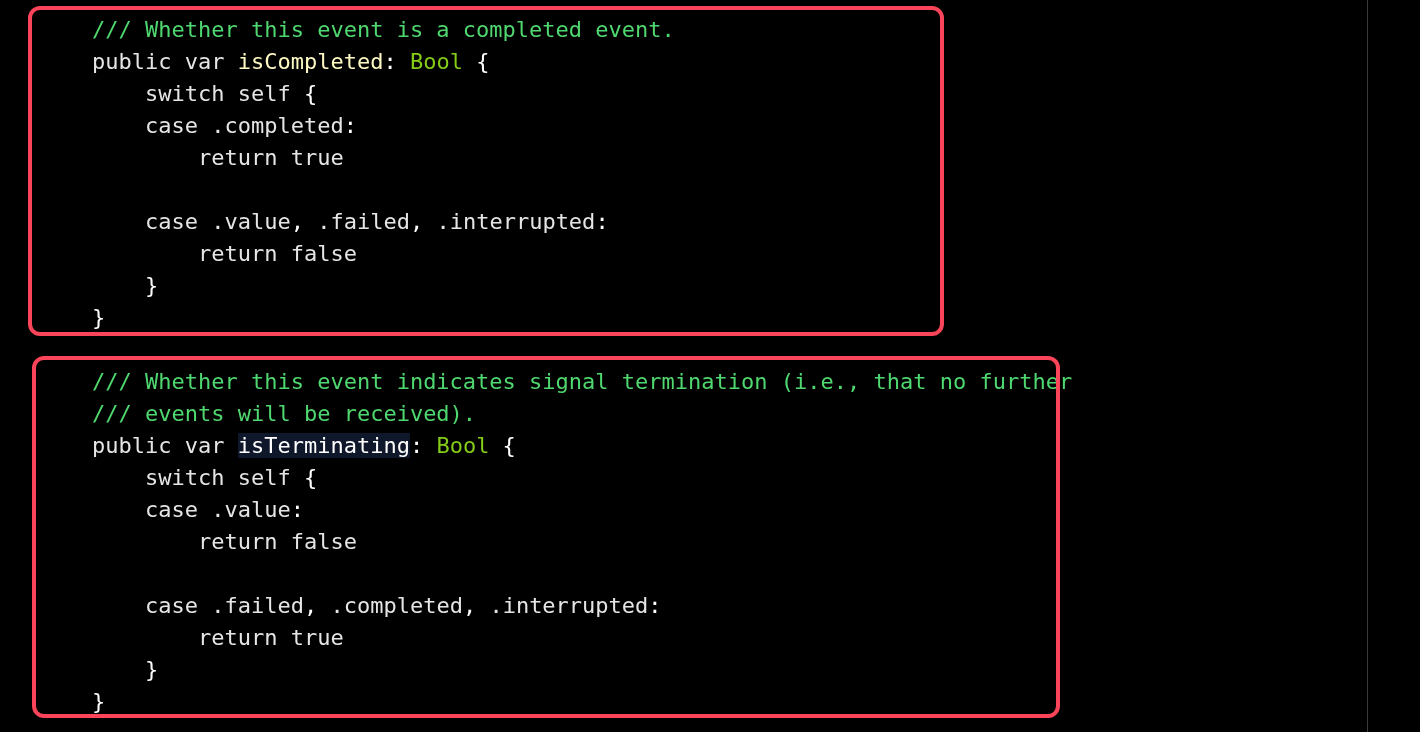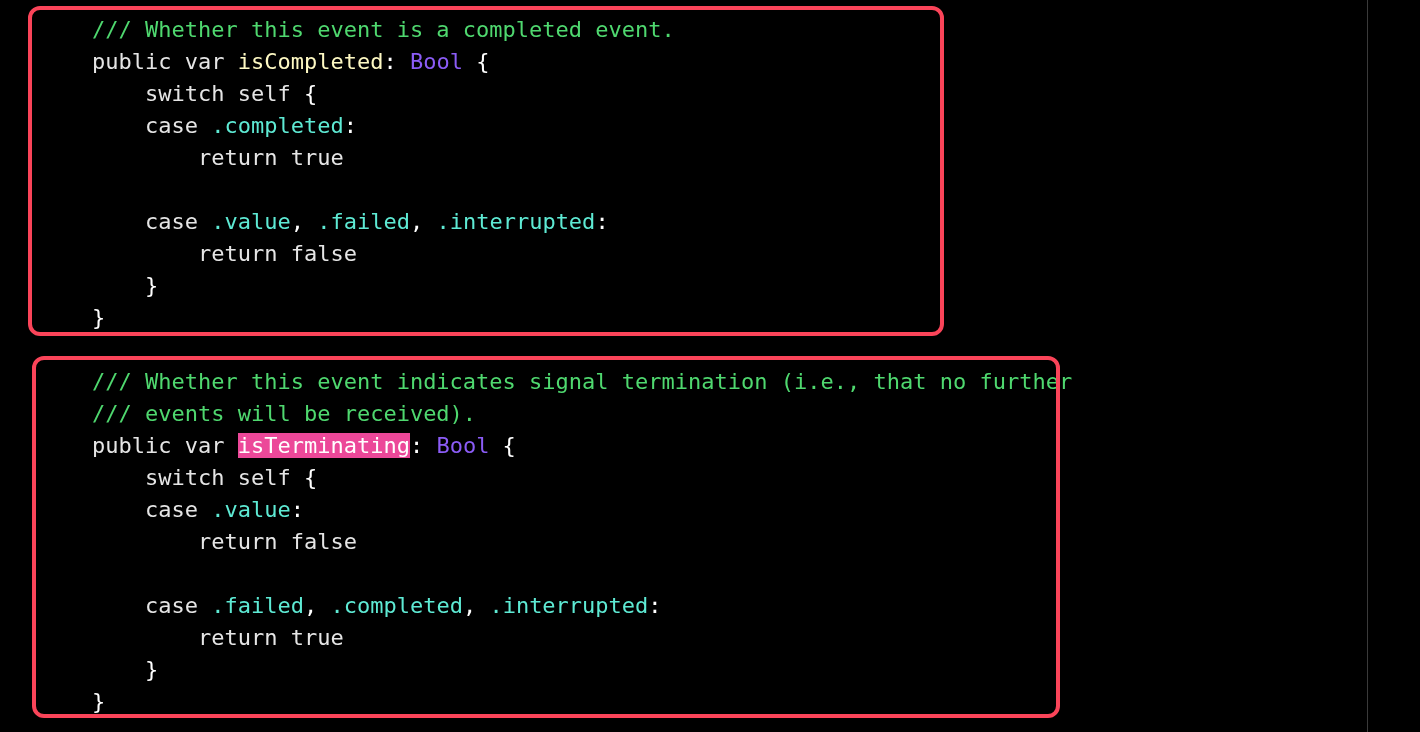--- a/index.html
+++ b/index.html
@@ -49,27 +49,27 @@
   }
 
   .line {
     height: 32px;
     white-space: pre;
   }
 
   
   .cmt  { color: #4fd86f; }
   .kw   { color: #e5e5e5; }
-  .type { color: #8b5cf6; }
-  .enm  { color: #5eead4; }
+  .type { color: #84cc16; }
+  .enm  { color: #e5e5e5; }
   .plain{ color: #fef9c3; }
   .punc { color: #ffffff; }
 
   .sel {
-    background: #ec4899;
+    background: #0f172a;
     color: #ffffff;
   }
 
   
   .redbox {
     position: absolute;
     border: 4px solid #fa4459;
     border-radius: 12px;
     box-sizing: border-box;
     pointer-events: none;

